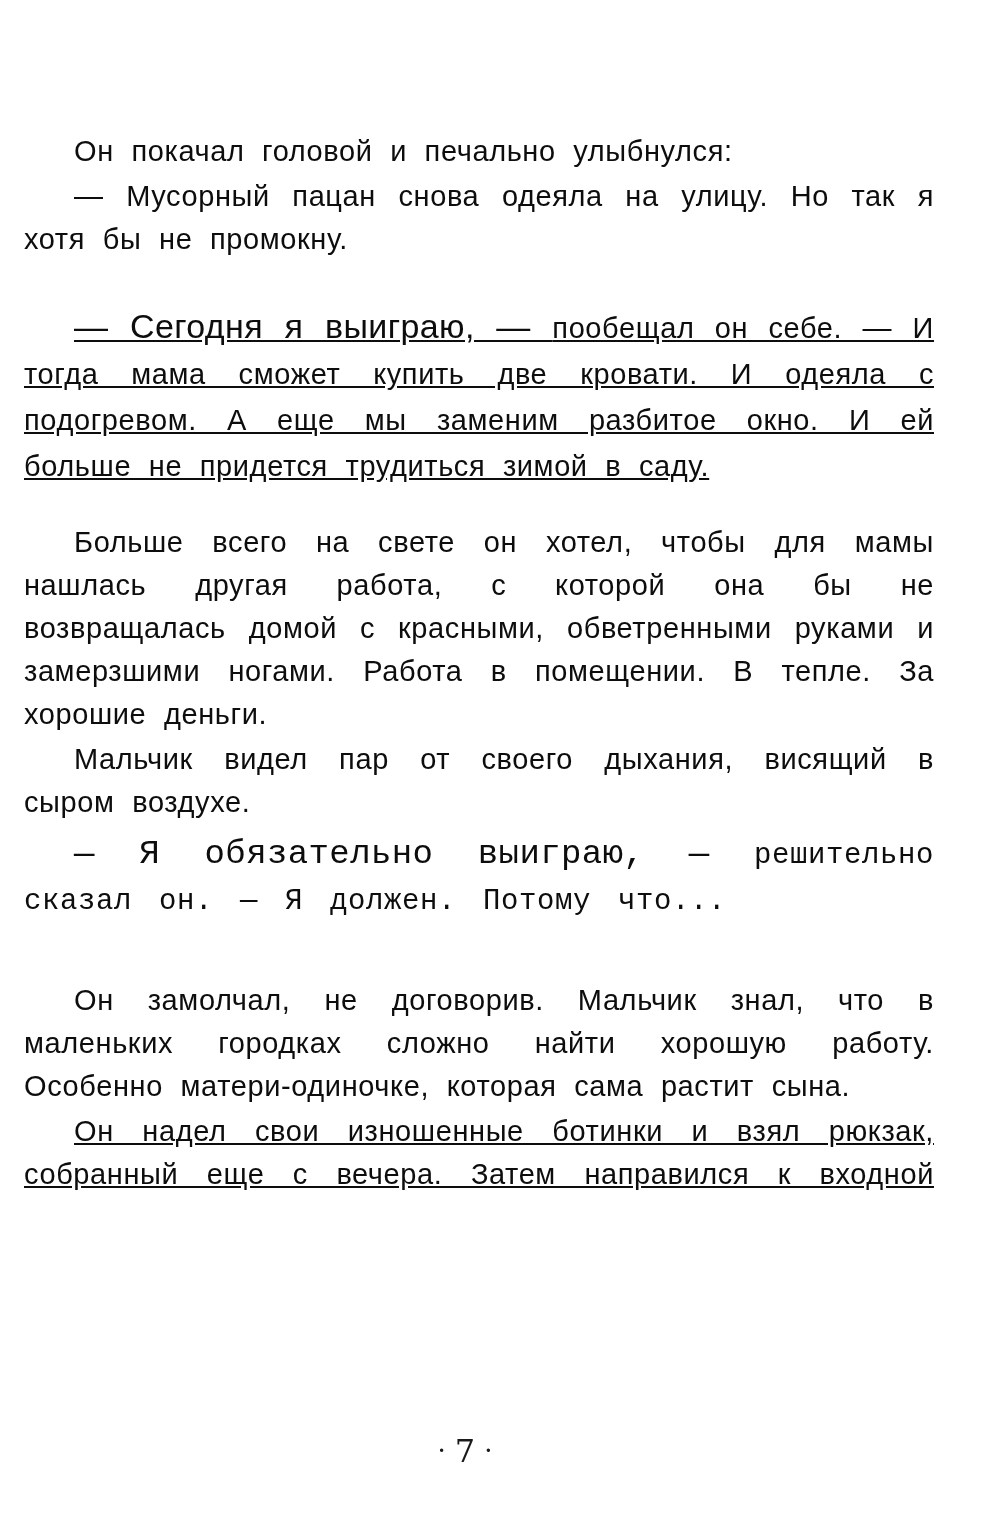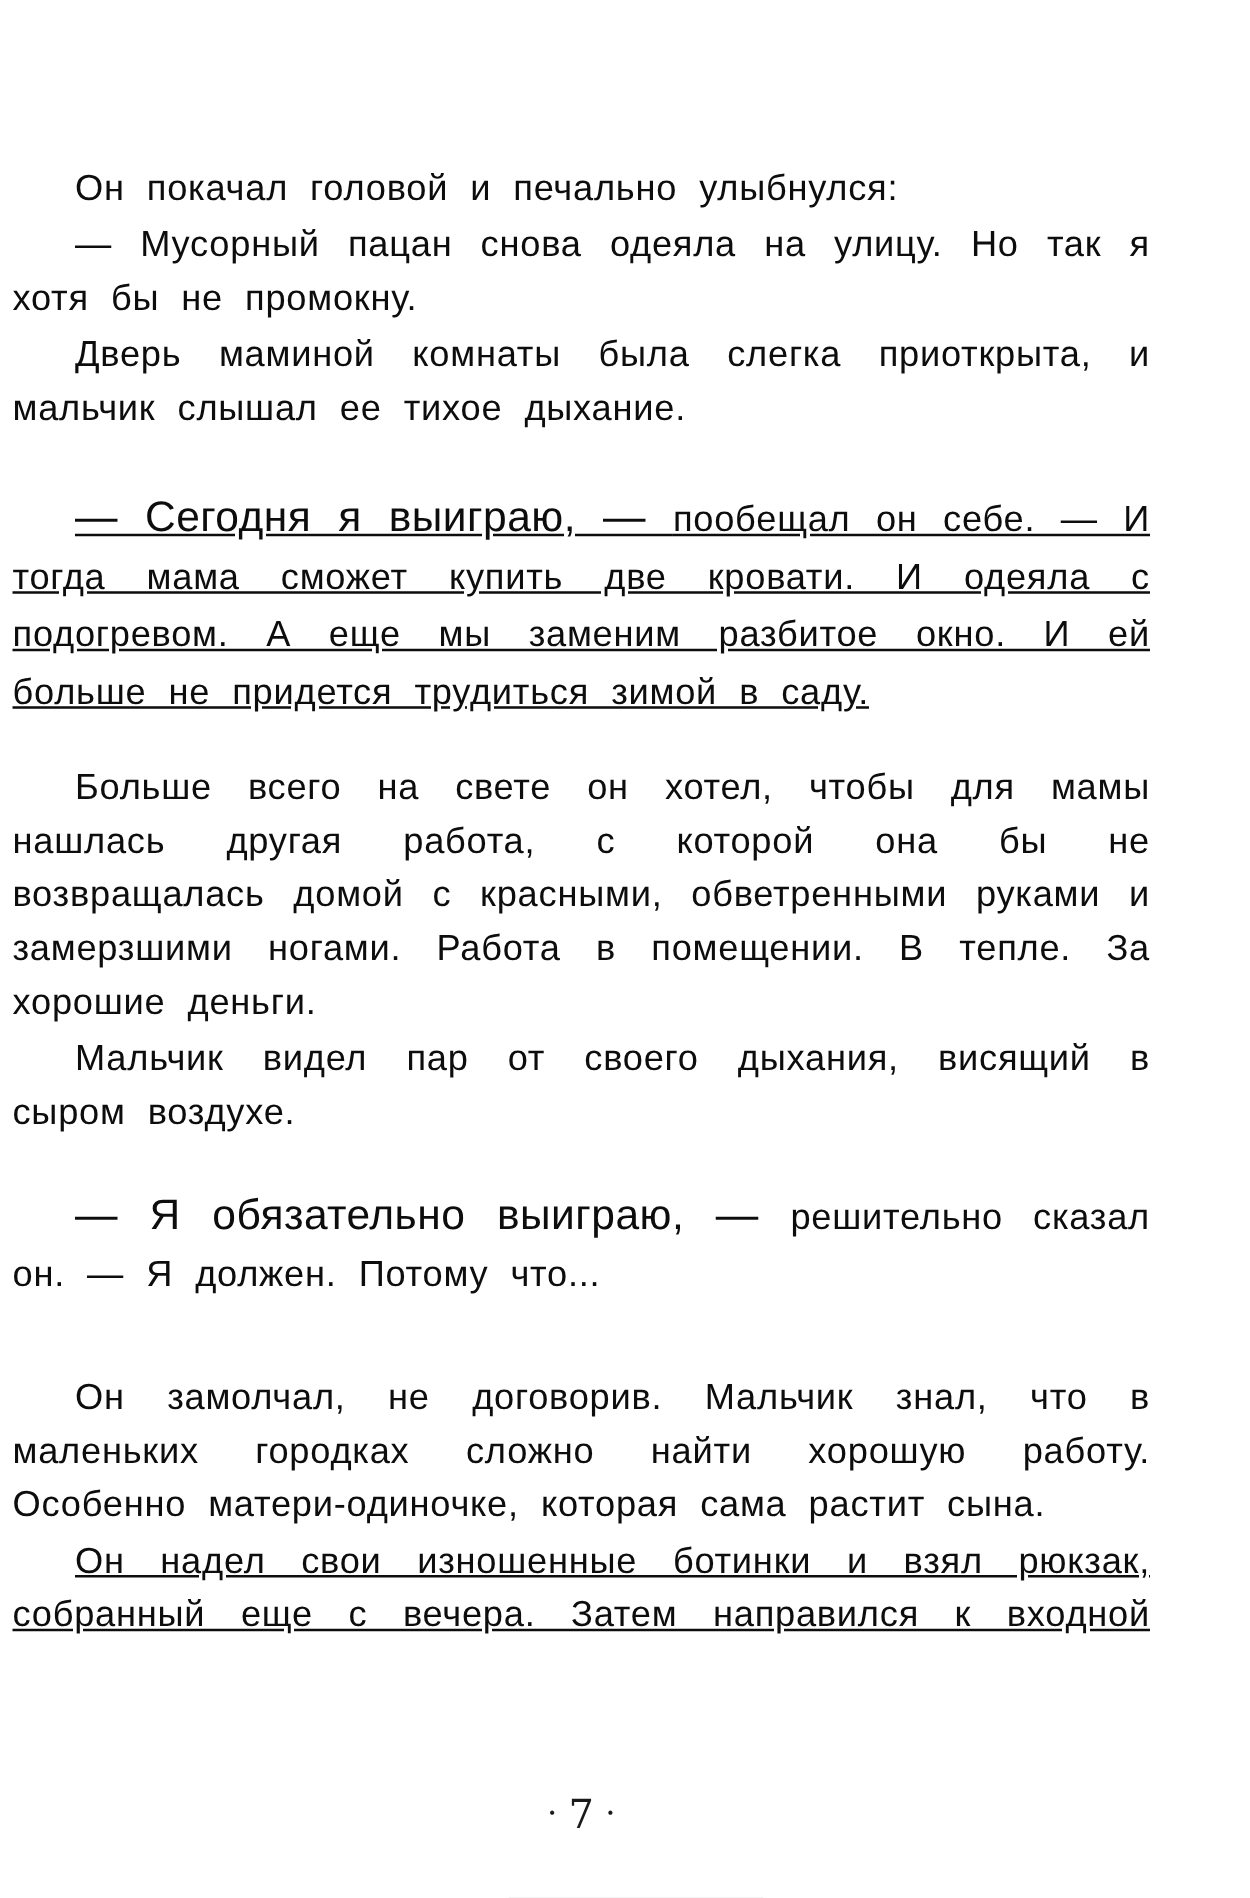--- a/index.html
+++ b/index.html
@@ -13,21 +13,21 @@
     height: 1518px;
     margin: 0 auto;
     background: #ffffff;
     color: #0d0d0d;
     font-family: "Liberation Sans", sans-serif;
     overflow: hidden;
   }
   .text-col {
     position: absolute;
     top: 128px;
-    left: 10px;
+    left: 24px;
     width: 910px;
   }
   .para {
     margin: 0;
     font-size: 29px;
     line-height: 43px;
     letter-spacing: 0.6px;
     word-spacing: 9px;
     text-align: justify;
     text-align-last: left;
@@ -36,21 +36,21 @@
   }
   .para .lead {
     font-size: 34px;
     letter-spacing: 0.4px;
   }
   .para.has-lead {
     line-height: 46px;
   }
   .gap-blank   { margin-top: 42px; text-decoration: underline; } 
   .gap-medium  { margin-top: 30px; }
-  .gap-small   { margin-top: 37px; }
+  .gap-small   { margin-top: 7px; font-family: Liberation Mono, monospace; }
   .gap-large   { margin-top: 52px; }
   .stretch-last { text-align-last: justify; text-decoration: underline; }
   .page-num {
     position: absolute;
     top: 1432px;
     left: 10px;
     width: 910px;
     text-align: center;
     font-family: "DejaVu Serif", serif;
     font-size: 32px;
@@ -68,21 +68,20 @@
 </head>
 <body>
 
 <div class="page">
   <div class="text-col">
 
     <p class="para"><span class="lead"></span><span>Он покачал головой и печально улыбнулся:</span></p>
 
     <p class="para"><span class="lead"></span><span>— Мусорный пацан снова одеяла на улицу. Но так я хотя бы не промокну.</span></p>
 
-    <p class="para"><span class="lead"></span><span>Дверь маминой комнаты была слегка приоткрыта, и мальчик слышал ее тихое дыхание.</span></p>
 
     <p class="para has-lead gap-blank"><span class="lead">— Сегодня я выиграю, — </span><span>пообещал он себе. — И тогда мама сможет купить две кровати. И одеяла с подогревом. А еще мы заменим разбитое окно. И ей больше не придется трудиться зимой в саду.</span></p>
 
     <p class="para gap-medium"><span class="lead"></span><span>Больше всего на свете он хотел, чтобы для мамы нашлась другая работа, с которой она бы не возвращалась домой с красными, обветренными руками и замерзшими ногами. Работа в помещении. В тепле. За хорошие деньги.</span></p>
 
 
     <p class="para"><span class="lead"></span><span>Мальчик видел пар от своего дыхания, висящий в сыром воздухе.</span></p>
 
     <p class="para has-lead gap-small"><span class="lead">— Я обязательно выиграю, — </span><span>решительно сказал он. — Я должен. Потому что...</span></p>
 

